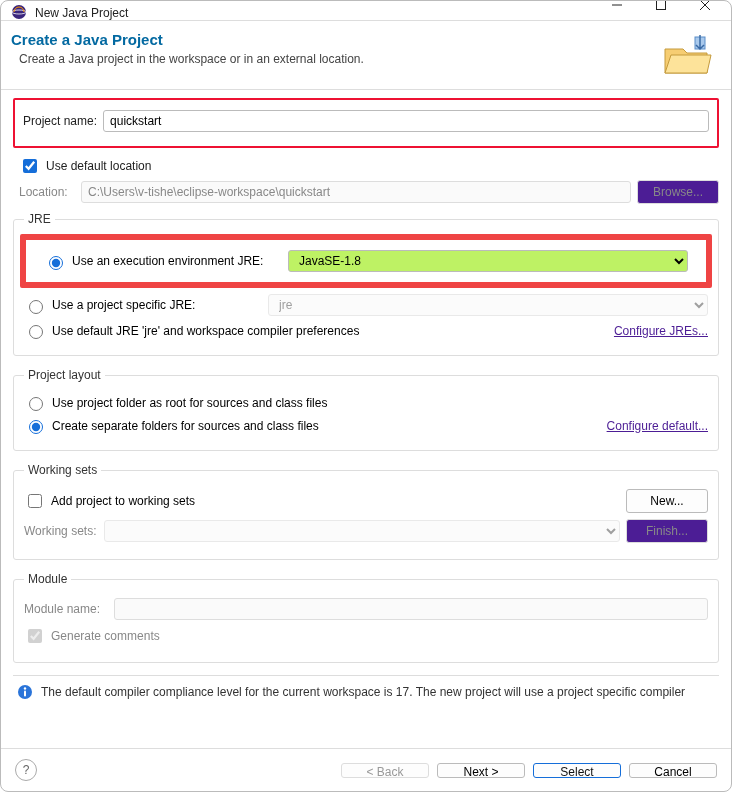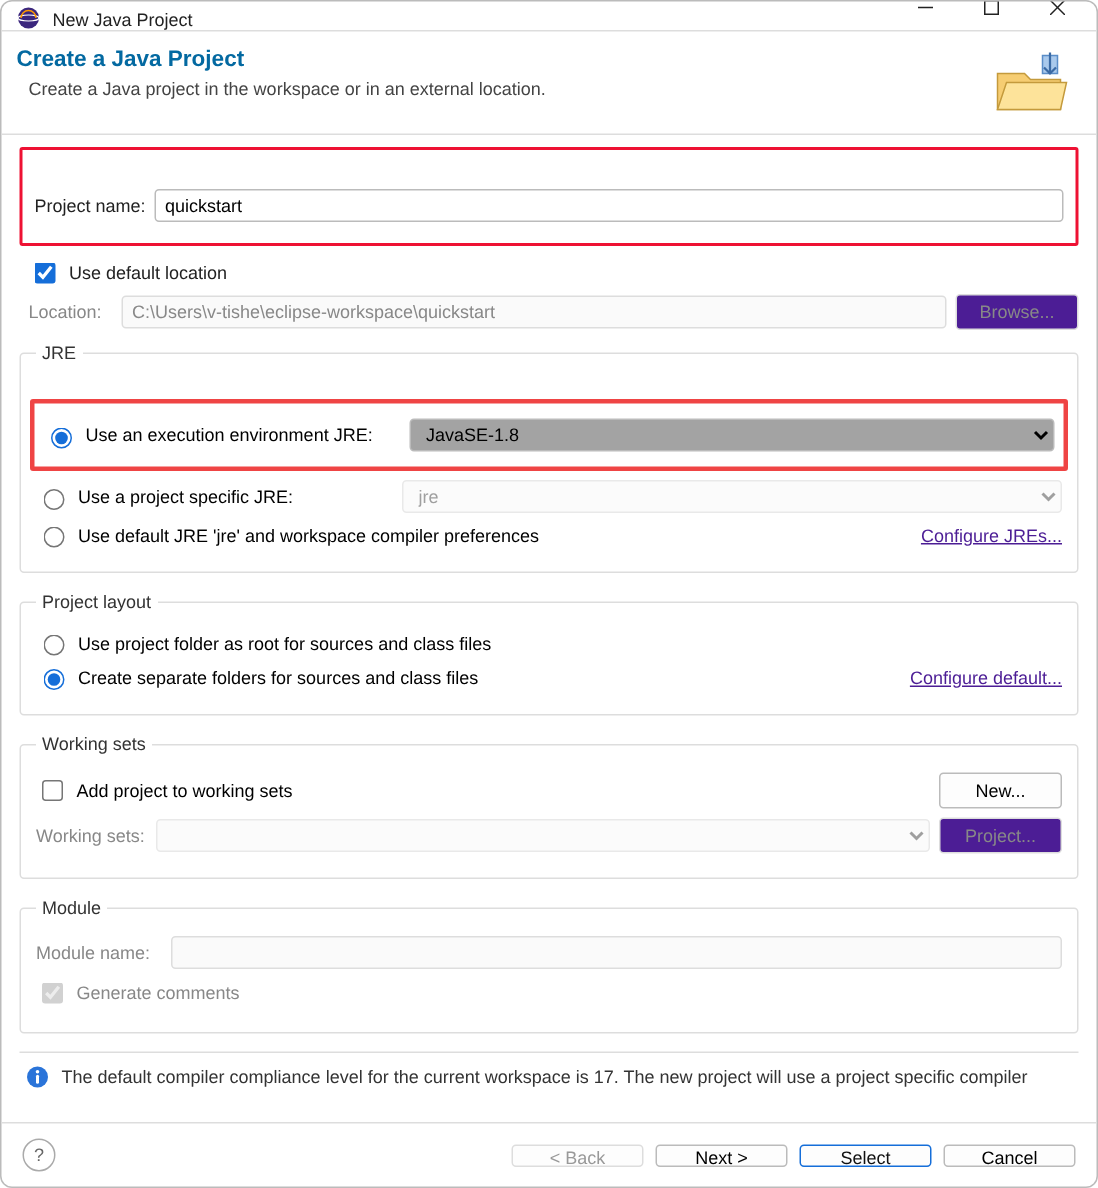--- a/index.html
+++ b/index.html
@@ -8,45 +8,45 @@
     .titlebar-icon { width: 16px; height: 16px; margin-right: 8px; }
     .titlebar-text { font-size: 12px; flex: 1; color: #222; }
     .win-btn { width: 44px; height: 30px; display: flex; align-items: center; justify-content: center; cursor: pointer; }
     .win-btn svg { width: 10px; height: 10px; }
     .header { padding: 10px 16px 10px 10px; border-bottom: 1px solid #ddd; display: flex; align-items: flex-start; }
     .header-text { flex: 1; }
     .header-title { font-size: 15px; font-weight: 700; color: #0369a1; margin: 0 0 4px 0; }
     .header-subtitle { font-size: 12px; color: #444; margin: 0; padding-left: 8px; }
     .folder-icon { width: 56px; height: 48px; }
     .content { flex: 1; padding: 8px 12px 0 12px; overflow: auto; }
-    .red-box { border: 2px solid #e13; padding: 22px 8px 10px 8px; margin-bottom: 8px; border-radius: 2px; }
+    .red-box { border: 2px solid #e13; padding: 6px 8px 10px 8px; margin-bottom: 8px; border-radius: 2px; }
     .row { display: flex; align-items: center; gap: 6px; font-size: 12px; margin: 4px 0; }
     .row label { color: #222; }
     input[type=text] { flex: 1; border: 1px solid #bbb; border-radius: 3px; padding: 3px 6px; font-size: 12px; height: 22px; background: #fff; }
     input[type=text]:disabled { background: #fafafa; color: #888; border-color: #ddd; }
     .checkbox { width: 14px; height: 14px; accent-color: #156ed9; }
     .radio { width: 14px; height: 14px; accent-color: #156ed9; }
-    select { border: 1px solid #bbb; border-radius: 3px; padding: 2px 6px; font-size: 12px; height: 22px; background: #a3a3a3; }
+    select { border: 1px solid #bbb; border-radius: 3px; padding: 2px 6px; font-size: 12px; height: 22px; background: #bef264; }
     select:disabled { background: #fafafa; color: #777; border-color: #e0e0e0; }
     .button { min-width: 82px; height: 24px; font-size: 12px; border: 1px solid #bbb; border-radius: 3px; background: #fdfdfd; cursor: pointer; }
     .button:disabled { color: #888; background: #4c1d95; border-color: #ddd; cursor: default; }
     fieldset { border: 1px solid #ddd; border-radius: 3px; margin: 8px 0 12px 0; padding: 6px 10px 10px 10px; }
     legend { font-size: 12px; color: #333; padding: 0 4px; }
     .fieldset-row { display: flex; align-items: center; gap: 6px; font-size: 12px; margin: 6px 0; }
     .link { color: #4c1d95; text-decoration: underline; cursor: pointer; font-size: 12px; }
     .fill { flex: 1; }
     .info-row { display: flex; align-items: center; gap: 8px; padding: 8px 4px 4px 4px; border-top: 1px solid #ddd; font-size: 12px; color: #333; margin-top: 4px; }
     .info-icon { width: 16px; height: 16px; flex-shrink: 0; }
     .footer { border-top: 1px solid #ddd; padding: 10px 14px; display: flex; align-items: center; gap: 8px; }
     .help-icon { width: 22px; height: 22px; border: 1px solid #aaa; border-radius: 50%; display: flex; align-items: center; justify-content: center; color: #666; font-size: 12px; cursor: pointer; }
     .nav-btn { min-width: 88px; height: 15px; font-size: 12px; border: 1px solid #bbb; border-radius: 3px; background: #fdfdfd; cursor: pointer; }
     .nav-btn:disabled { color: #999; border-color: #ddd; cursor: default; }
     .nav-btn.primary { border-color: #156ed9; color: #111; }
     .disabled-label { color: #888 !important; }
-    .jre-red-box { border: 3px solid #ef4444; padding: 4px 6px; margin: 18px -4px 6px -4px; border-radius: 2px; }
+    .jre-red-box { border: 6px solid #ef4444; padding: 4px 18px; margin: 2px -4px 6px -4px; border-radius: 2px; }
     .indent { padding-left: 6px; }
   </style>
 </head>
 <body>
 
 <div class="titlebar">
   <svg class="titlebar-icon" viewBox="0 0 16 16">
     <circle cx="8" cy="8" r="7" fill="#3b267d"></circle>
     <ellipse cx="8" cy="8" rx="7" ry="2" fill="none" stroke="#fff" stroke-width="0.8"></ellipse>
     <path d="M3 8 a5 5 0 0 1 10 0" fill="none" stroke="#f90" stroke-width="1"></path>
@@ -146,21 +146,21 @@
     <legend>Working sets</legend>
     <div class="fieldset-row">
       <input type="checkbox" class="checkbox" style="">
       <label>Add project to working sets</label>
       <span class="fill"></span>
       <button class="button">New...</button>
     </div>
     <div class="fieldset-row">
       <label class="disabled-label" style="min-width:74px">Working sets:</label>
       <select style="flex:1" disabled=""><option></option></select>
-      <button class="button" disabled="">Project...</button>
+      <button class="button" disabled="">Finish...</button>
     </div>
   </fieldset>
 
   <fieldset>
     <legend>Module</legend>
     <div class="fieldset-row">
       <label class="disabled-label" style="min-width:84px">Module name:</label>
       <input type="text" disabled="" style="">
     </div>
     <div class="fieldset-row">

